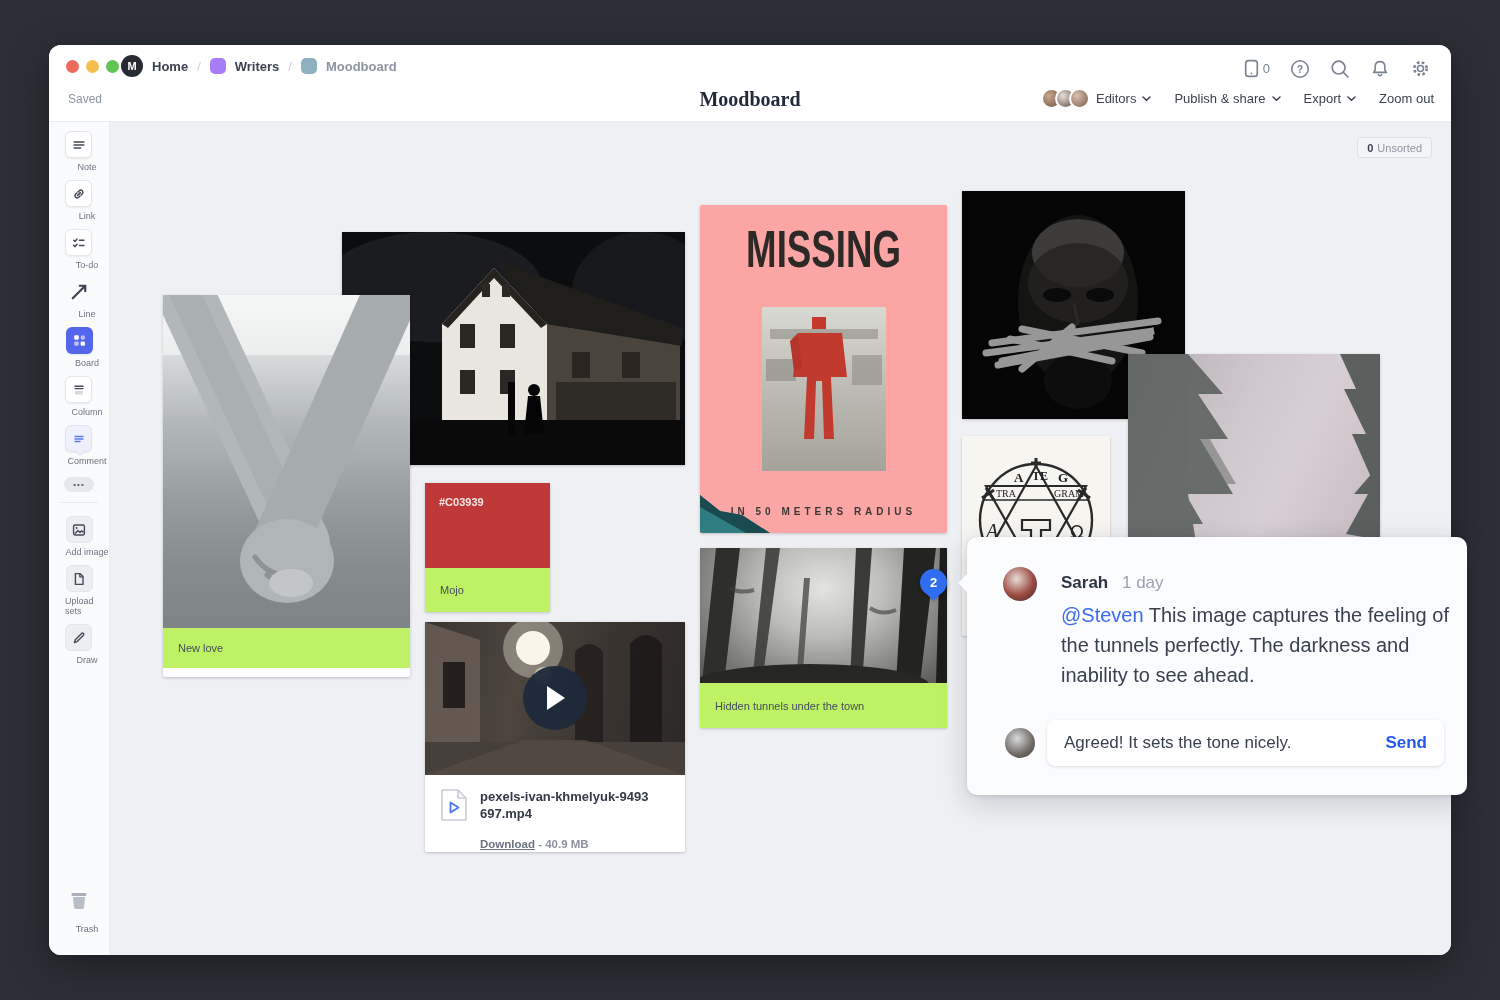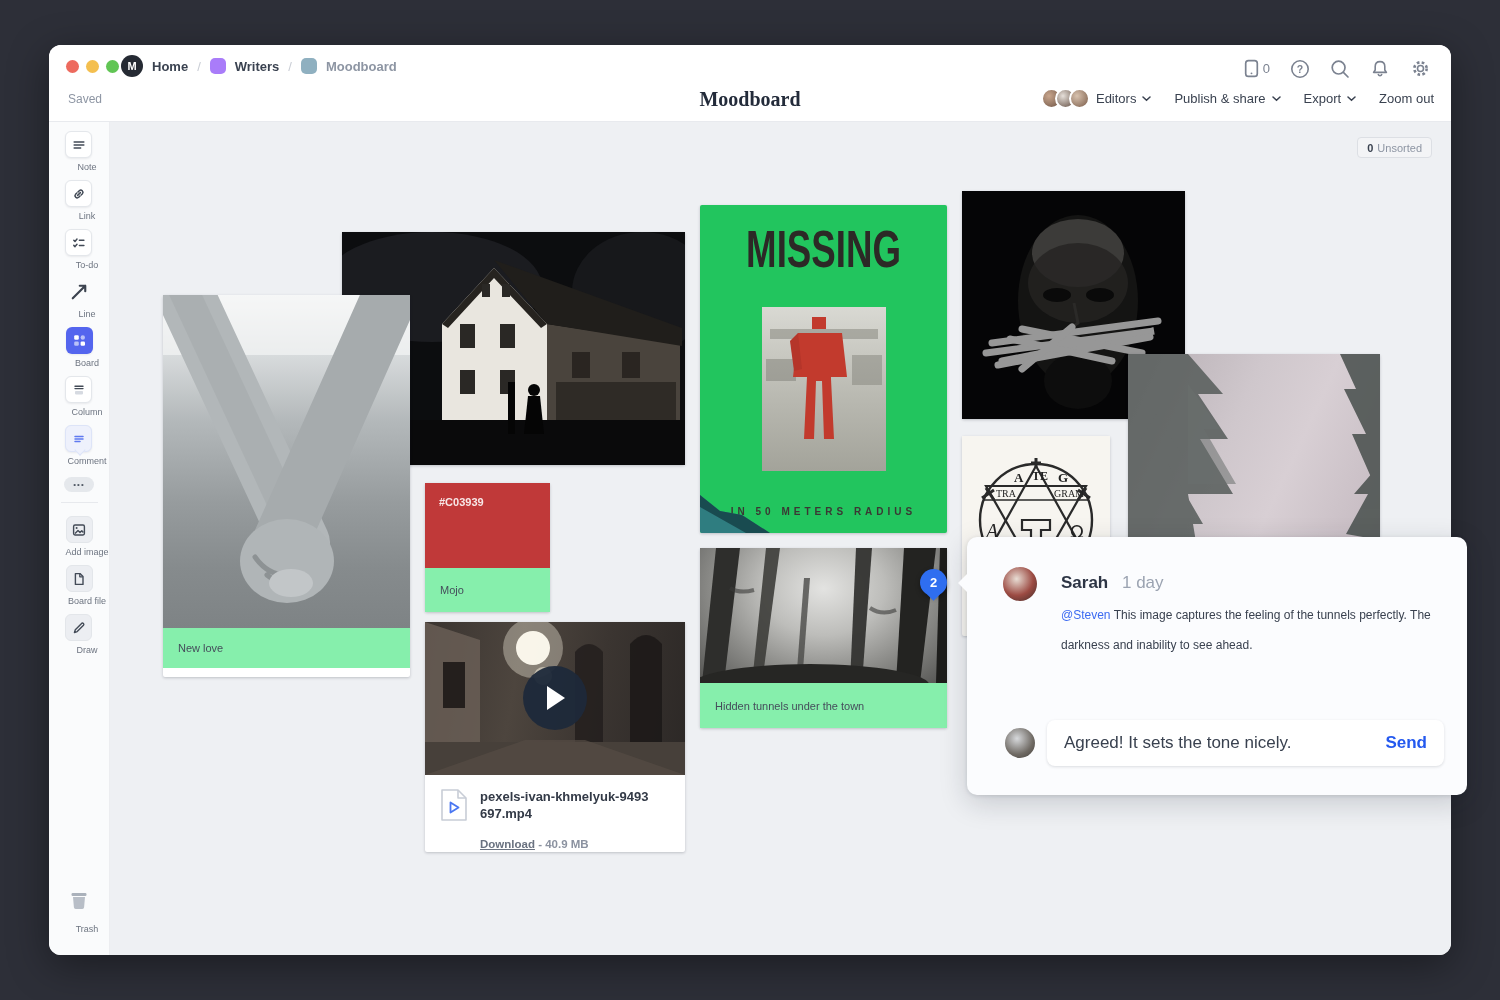--- a/index.html
+++ b/index.html
@@ -49,47 +49,47 @@
   .tool-card.gray { background:#eceef2; border-color:#e3e6ea; box-shadow:none; }
   .tool-card.bubble { background:#eef1fc; border-color:#dde4f8; }
   .tool-card.bubble::after { content:""; position:absolute; bottom:-3px; left:10px; width:7px; height:7px; background:#eef1fc; border-right:1px solid #dde4f8; border-bottom:1px solid #dde4f8; transform:rotate(45deg); }
   .tool-label { font-size:9px; color:#6d7480; margin-top:4px;padding-left:16px; }
   .more-pill { width:30px; height:15px; border-radius:8px; background:#e5e8ec; color:#525a66; display:flex; align-items:center; justify-content:center; font-size:8px; letter-spacing:1px; margin:3px 0 10px; cursor:pointer; }
   .side-div { width:37px; border-top:1px solid #e7e9ed; margin:0 0 13px; }
   .trash { position:absolute; bottom:13px; display:flex; flex-direction:column; align-items:center; cursor:pointer; }
   
   .canvas { flex:1; position:relative; background:#eef0f3; overflow:hidden; }
   .card { position:absolute; background:#fff; border-radius:2px; box-shadow:0 1px 3px rgba(20,25,40,.22); }
-  .caption { font-size:11px; color:#454d5b; padding:0 15px; display:flex; align-items:center; background:#86efac; }
+  .caption { font-size:11px; color:#454d5b; padding:0 15px; display:flex; align-items:center; background:#bef264; }
   .unsorted { position:absolute; right:19px; top:15px; height:21px; padding:0 9px; background:#f3f4f6; border:1px solid #dcdfe4; border-radius:4px; display:flex; align-items:center; gap:4px; font-size:11px; color:#8d95a3; }
   .unsorted b { color:#3a4250; }
   .swatch-hex { font-size:11px; font-weight:bold; color:rgba(255,255,255,.88); padding:13px 14px; }
   .swatch-name { height:44px; }
   
-  .poster { background:#22c55e; overflow:hidden; }
+  .poster { background:#fca5a5; overflow:hidden; }
   .poster-title { margin-top:16px; text-align:center; font-size:47px; font-weight:bold; color:#2c2926; transform:scaleX(.78) scaleY(1.12); letter-spacing:0px; white-space:nowrap; }
   .poster-photo { position:absolute; left:62px; top:102px; width:124px; height:164px; background:linear-gradient(180deg,#d9d9d3,#b9b9b1 55%,#a3a39a); }
   .poster-sub { position:absolute; bottom:16px; width:100%; text-align:center; font-size:10px; font-weight:bold; letter-spacing:4px; color:#3b3834; }
   
   .video-info { display:flex; gap:12px; padding:13px 15px; }
   .file-badge { width:28px; height:34px; flex:none; }
   .file-name { font-size:13px; font-weight:bold; color:#333a47; line-height:17px; width:170px; word-break:break-all; }
   .file-meta { font-size:11.5px; color:#8b92a0; margin-top:16px;font-weight:bold; }
   .file-meta .dl { color:#6a7280; text-decoration:underline; cursor:pointer; }
   
   .pin { position:absolute; left:810px; top:447px; width:27px; height:27px; border-radius:50%; color:#fff; font-weight:bold; font-size:13px; display:flex; align-items:center; justify-content:center; box-shadow:0 2px 5px rgba(0,0,0,.35); z-index:10; cursor:pointer; }
   .pin::after { content:""; position:absolute; bottom:-3px; left:9px; width:9px; height:9px; background:inherit; transform:rotate(45deg); z-index:-1; }
   
   .popup { position:absolute; left:967px; top:537px; width:500px; height:258px; background:#fbfcfe; border-radius:10px; box-shadow:0 8px 28px rgba(20,26,44,.18), 0 1px 4px rgba(20,26,44,.12); z-index:50; }
   .popup::before { content:""; position:absolute; left:-9px; top:36px; border:10px solid transparent; border-right:10px solid #fbfcfe; border-left:none; }
   .c-avatar { position:absolute; left:36px; top:30px; width:34px; height:34px; border-radius:50%; background:radial-gradient(circle at 40% 35%, #e8ddd4, #9c4b43 55%, #3c2a28); }
   .c-head { position:absolute; left:94px; top:36px; font-size:17px; }
   .c-name { font-weight:bold; color:#2d3545; }
   .c-time { color:#9ba3b1; margin-left:9px; }
-  .c-body { position:absolute; left:94px; top:63px; width:392px; font-size:12px; line-height:30px; color:#39414f; }
+  .c-body { position:absolute; left:94px; top:63px; width:392px; font-size:20px; line-height:30px; color:#39414f; }
   .c-mention { color:#3b6af2; cursor:pointer; }
   .reply-avatar { position:absolute; left:38px; top:191px; width:30px; height:30px; border-radius:50%; background:radial-gradient(circle at 40% 35%, #d7d9dc, #6f6a64 60%, #433f3b); }
   .reply-box { position:absolute; left:80px; top:183px; width:397px; height:46px; background:#fff; border-radius:8px; box-shadow:0 1px 3px rgba(20,26,44,.14); display:flex; align-items:center; padding:0 17px; font-size:17px; color:#39414f; cursor:text; }
   .send { margin-left:auto; color:#2459ef; font-weight:bold; font-size:17px; cursor:pointer; }
 </style>
 </head>
 <body>
 
 <div class="window">
 
@@ -253,21 +253,21 @@
         </span>
         <span class="tool-label">Add image</span>
       </div>
       <div class="tool">
         <span class="tool-card gray">
           <svg width="16" height="16" viewBox="0 0 16 16" fill="none">
               <path d="M4.4 2.6h4.6l3 3v7.8H4.4z" stroke="#434b57" stroke-width="1.4" stroke-linejoin="round"></path>
               <path d="M8.8 2.8v3h3" stroke="#434b57" stroke-width="1.3" stroke-linejoin="round"></path>
             </svg>
         </span>
-        <span class="tool-label">Board file</span>
+        <span class="tool-label">Upload sets</span>
       </div>
       <div class="tool">
         <span class="tool-card gray">
           <svg width="16" height="16" viewBox="0 0 16 16" fill="none">
               <path d="M3.4 12.6l.9-2.9 6.3-6.3a1.35 1.35 0 0 1 1.9 1.9L6.2 11.6z" stroke="#434b57" stroke-width="1.4" stroke-linejoin="round"></path>
             </svg>
         </span>
         <span class="tool-label">Draw</span>
       </div>
       <div class="tool trash">

